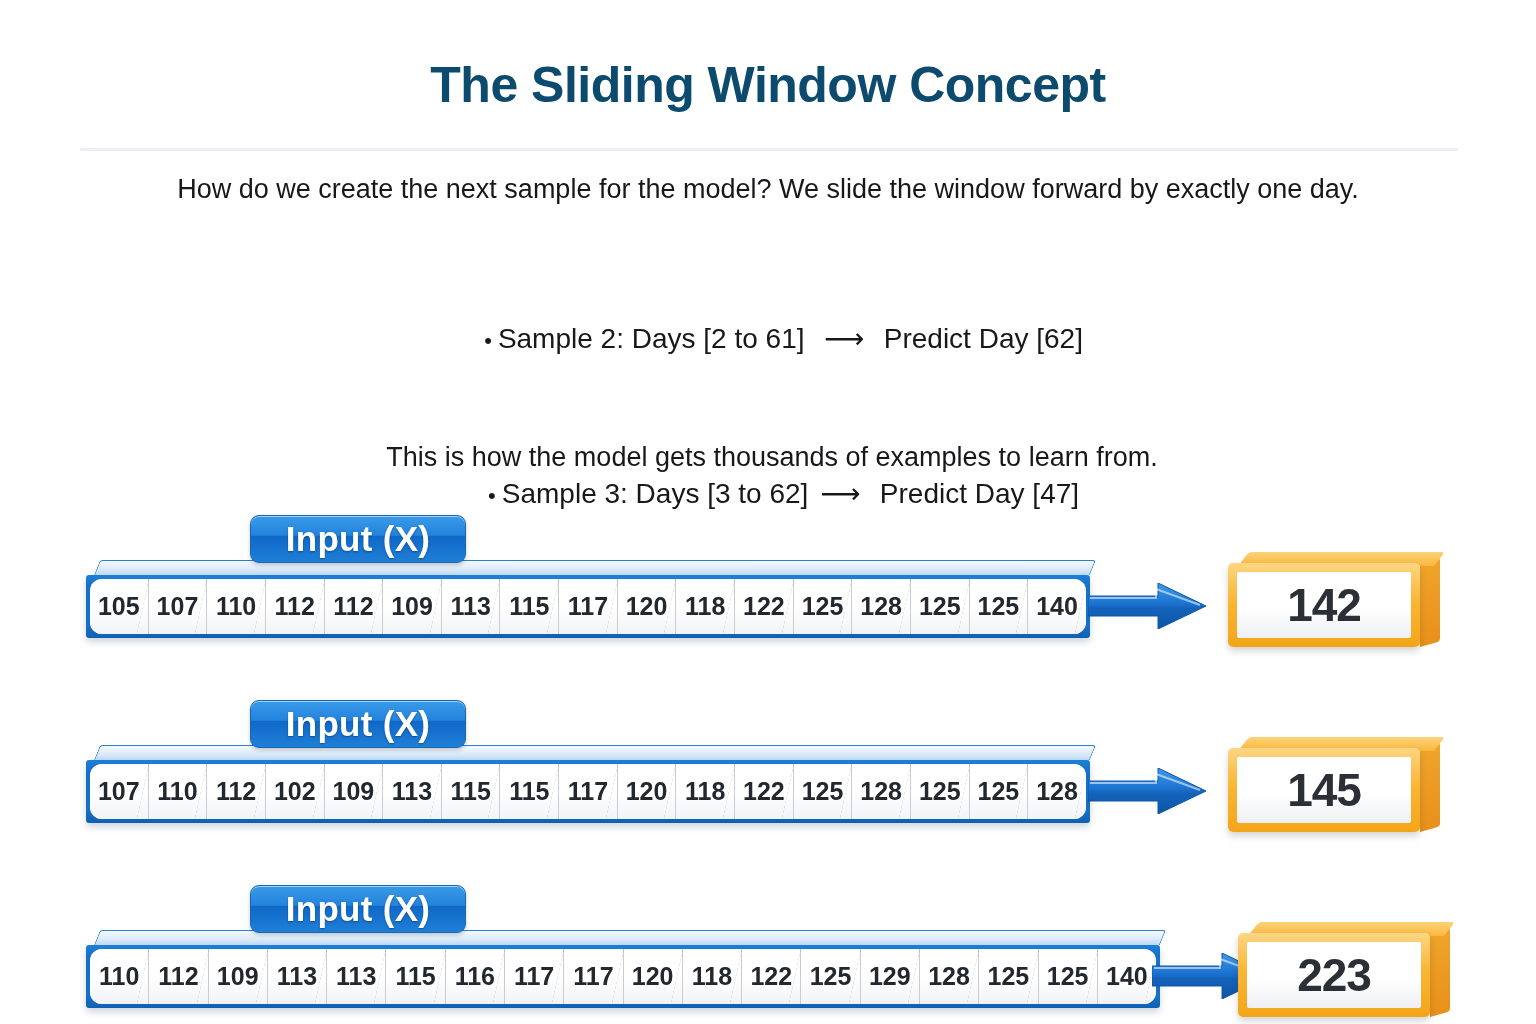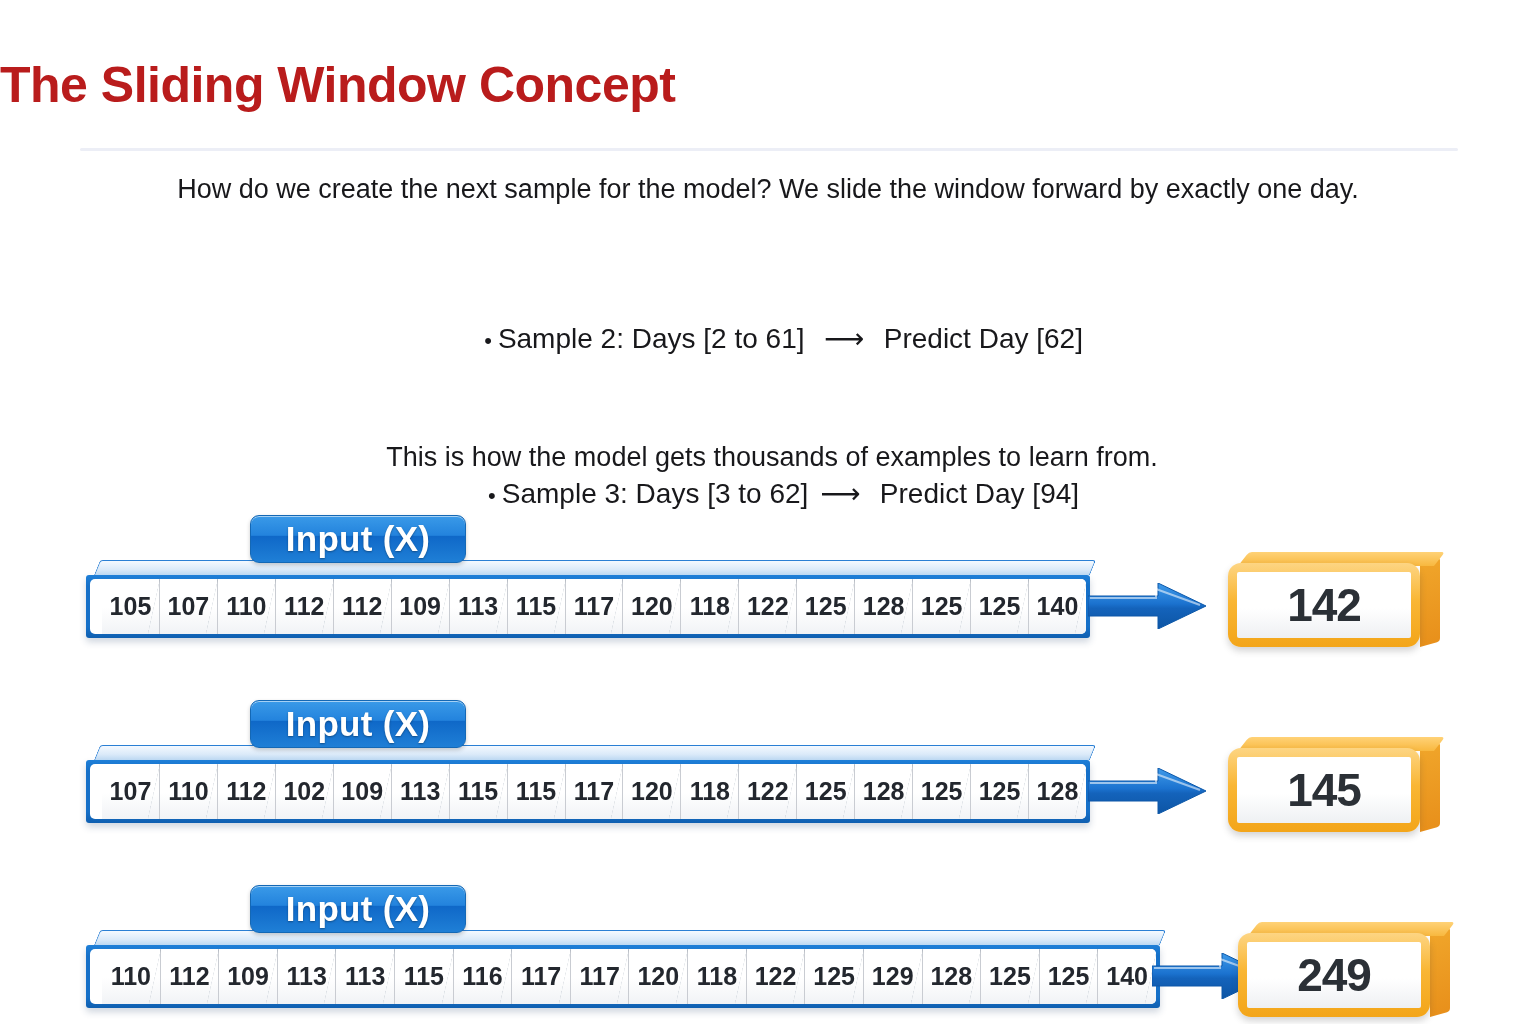--- a/index.html
+++ b/index.html
@@ -15,24 +15,25 @@
     font-family: "Liberation Sans", "DejaVu Sans", sans-serif;
     color: #1f2733;
   }
 
   
   .title {
     position: absolute;
     top: 56px;
     left: 0;
     width: 1536px;
+    text-align: center;
     font-size: 50px;
     font-weight: bold;
     letter-spacing: -0.5px;
-    color: #b91c1c;
+    color: #0c4a6e;
   }
   .title-rule {
     position: absolute;
     top: 148px;
     left: 80px;
     width: 1378px;
     height: 3px;
     background: #eceef6;
     border-radius: 2px;
   }
@@ -141,23 +142,22 @@
     padding: 4px;
     box-sizing: border-box;
     display: flex;
     align-items: stretch;
     box-shadow: 0 4px 7px rgba(40,70,110,.22);
   }
   .bar-inner {
     flex: 1 1 auto;
     display: flex;
     background: #ffffff;
-    border-radius: 5px;
+    border-radius: 12px;
     overflow: hidden;
-    padding-left: 12px;
   }
   .cell {
     flex: 1 1 0;
     position: relative;
     display: flex;
     align-items: center;
     justify-content: center;
     background: linear-gradient(to bottom, #ffffff 0%, #ffffff 52%, #f1f3f6 100%);
     border-right: 1px solid #c9ccd2;
     font-size: 25px;
@@ -221,21 +221,21 @@
   }
   .outbox .frame {
     position: absolute;
     left: 0;
     top: 0;
     width: 192px;
     height: 84px;
     box-sizing: border-box;
     background: linear-gradient(to bottom, #fcc council, #f6b12e);
     background: linear-gradient(to bottom, #fdd583 0%, #f9b634 45%, #f3a519 100%);
-    border-radius: 13px;
+    border-radius: 5px;
     padding: 9px;
     box-shadow: 0 4px 7px rgba(60,60,60,.22);
   }
   .outbox .screen {
     width: 100%;
     height: 100%;
     box-sizing: border-box;
     background: linear-gradient(to bottom, #ffffff 0%, #ffffff 55%, #eef0f3 100%);
     border-radius: 2px;
     display: flex;
@@ -253,21 +253,21 @@
 <div class="title">The Sliding Window Concept</div>
 <div class="title-rule"></div>
 
 <div class="intro">How do we create the next sample for the model? We slide the window forward by exactly one day.</div>
 
 <div class="bullets">
   <div class="bullet-row">
     <span class="bullet-dot">•</span><span>Sample 2: Days [2 to 61]  </span><span class="arrow-glyph">⟶</span><span>  Predict Day [62]</span>
   </div>
   <div class="bullet-row">
-    <span class="bullet-dot">•</span><span>Sample 3: Days [3 to 62] </span><span class="arrow-glyph">⟶</span><span>  Predict Day [94]</span>
+    <span class="bullet-dot">•</span><span>Sample 3: Days [3 to 62] </span><span class="arrow-glyph">⟶</span><span>  Predict Day [47]</span>
   </div>
 </div>
 
 <div class="outro">This is how the model gets thousands of examples to learn from.</div>
 
 <div class="rows">
 
   <div class="srow r0">
     <div class="badge">Input (X)</div>
     <div class="bar-wrap" style="width: 1004px;">
@@ -404,18 +404,18 @@
           </linearGradient>
         </defs>
         <path d="M0,13 L70,13 L70,0 L118,23 L70,46 L70,33 L0,33 Z" fill="url(#ag2)" stroke="#0c57a8" stroke-width="1"></path>
         <path d="M2,15 L68,15 L68,6 L112,22" fill="none" stroke="rgba(255,255,255,.55)" stroke-width="2"></path>
       </svg>
     </div>
     <div class="outbox" style="left: 1238px;">
       <div class="side"></div>
       <div class="topface"></div>
       <div class="frame">
-        <div class="screen">249</div>
+        <div class="screen">223</div>
       </div>
     </div>
   </div>
 
 </div>
 
 </body></html>

